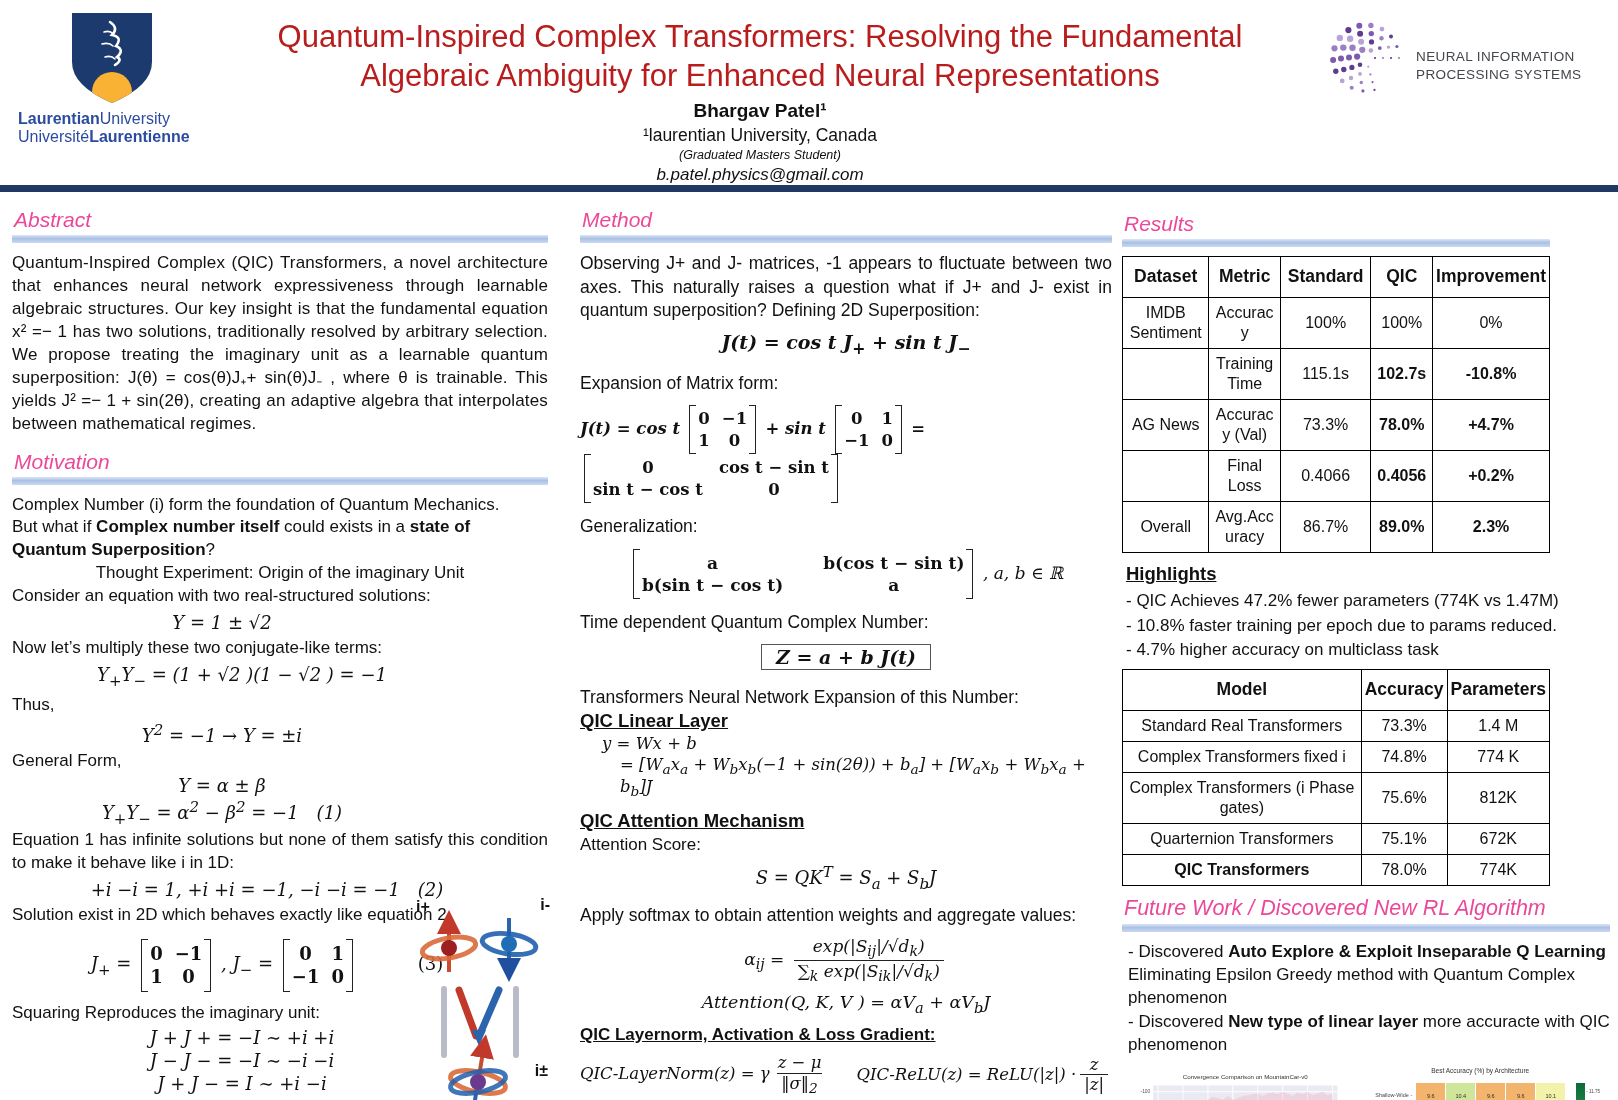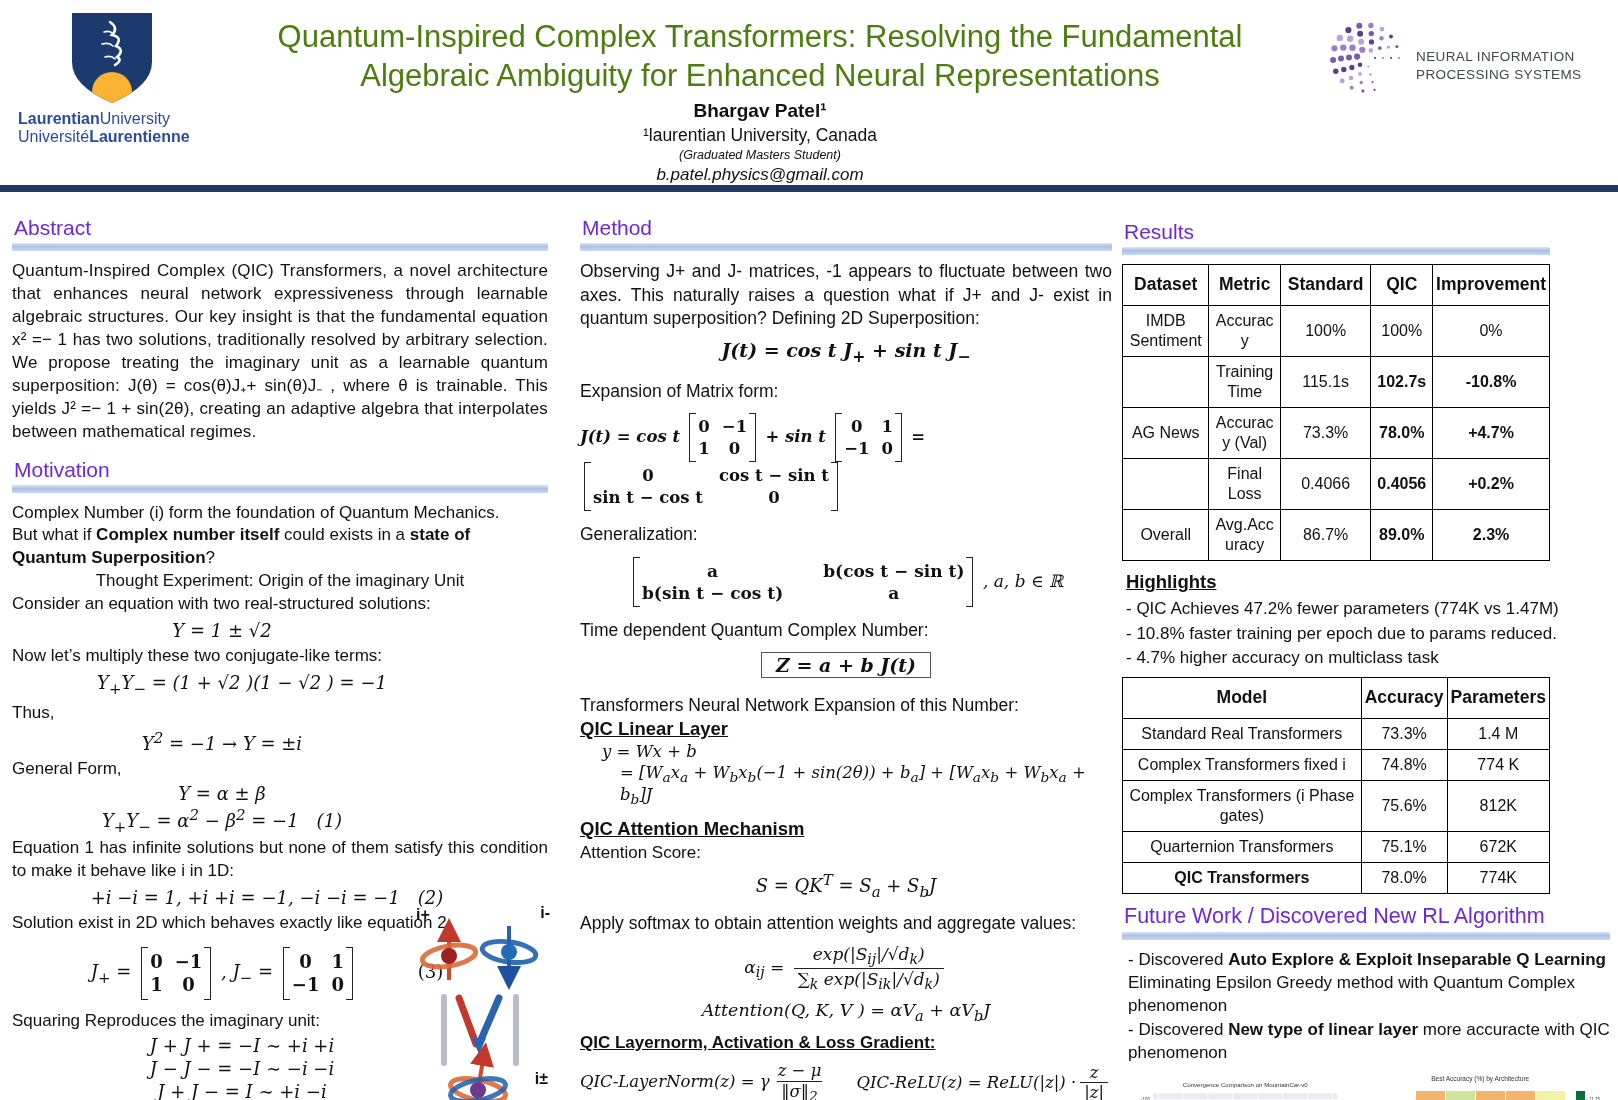--- a/index.html
+++ b/index.html
@@ -5,36 +5,36 @@
   html,body{margin:0;padding:0;background:#fff;}
   #poster{position:relative;width:1618px;height:1100px;background:#fff;overflow:hidden;
           font-family:"Liberation Sans",sans-serif;color:#111;}
   
   #header{position:absolute;left:0;top:0;width:1618px;height:185px;}
   #uni-logo{position:absolute;left:18px;top:10px;width:220px;}
   #uni-logo svg{display:block;margin-left:42px;}
   .uni-text{font-size:16px;line-height:1.15;color:#2a4b9f;margin-top:4px;}
   .uni-text b{font-weight:700;}
   #title-block{position:absolute;left:230px;top:18px;width:1060px;text-align:center;}
-  .title-line{font-size:31px;font-weight:400;color:#4d7c0f;line-height:1.25;}
+  .title-line{font-size:31px;font-weight:400;color:#b91c1c;line-height:1.25;}
   .author{font-size:19px;font-weight:700;margin-top:4px;}
   .affil{font-size:17.5px;margin-top:3px;}
   .gradnote{font-size:12.5px;font-style:italic;margin-top:2px;}
   .email{font-size:17px;font-style:italic;margin-top:3px;}
   #neurips-logo{position:absolute;right:28px;top:14px;width:270px;height:120px;}
   #neurips-text{position:absolute;left:96px;top:34px;font-size:13.5px;line-height:1.3;
                 color:#43464d;letter-spacing:.4px;}
   
   #divider{position:absolute;left:0;top:185px;width:1618px;height:7px;background:#1f3864;}
   
   .col{position:absolute;top:196px;}
   #col-left{left:12px;width:536px;}
   #col-mid{left:580px;width:532px;}
   #col-right{left:1122px;width:488px;top:200px;}
-  .sec-title{font-size:21px;font-weight:400;color:#6d28d9;margin:20px 0 3px 2px;}
+  .sec-title{font-size:21px;font-weight:400;color:#ec4899;margin:12px 0 3px 2px;font-style:italic;}
   .sec-bar{height:8px;background:linear-gradient(180deg,#dde7f5 0%,#a9c0e6 45%,#cbd9ef 100%);
            margin-bottom:9px;border-radius:1px;}
   .body-text{font-size:17px;line-height:1.35;text-align:justify;}
   .plain{font-size:17px;line-height:1.35;}
   
   .math{font-family:"DejaVu Serif","Liberation Serif",serif;font-style:italic;}
   .eq{font-family:"DejaVu Serif","Liberation Serif",serif;font-style:italic;font-size:18px;
       text-align:center;margin:4px 0;}
   .eq .no{font-style:italic;margin-left:18px;}
   .bold-eq{font-weight:600;}

